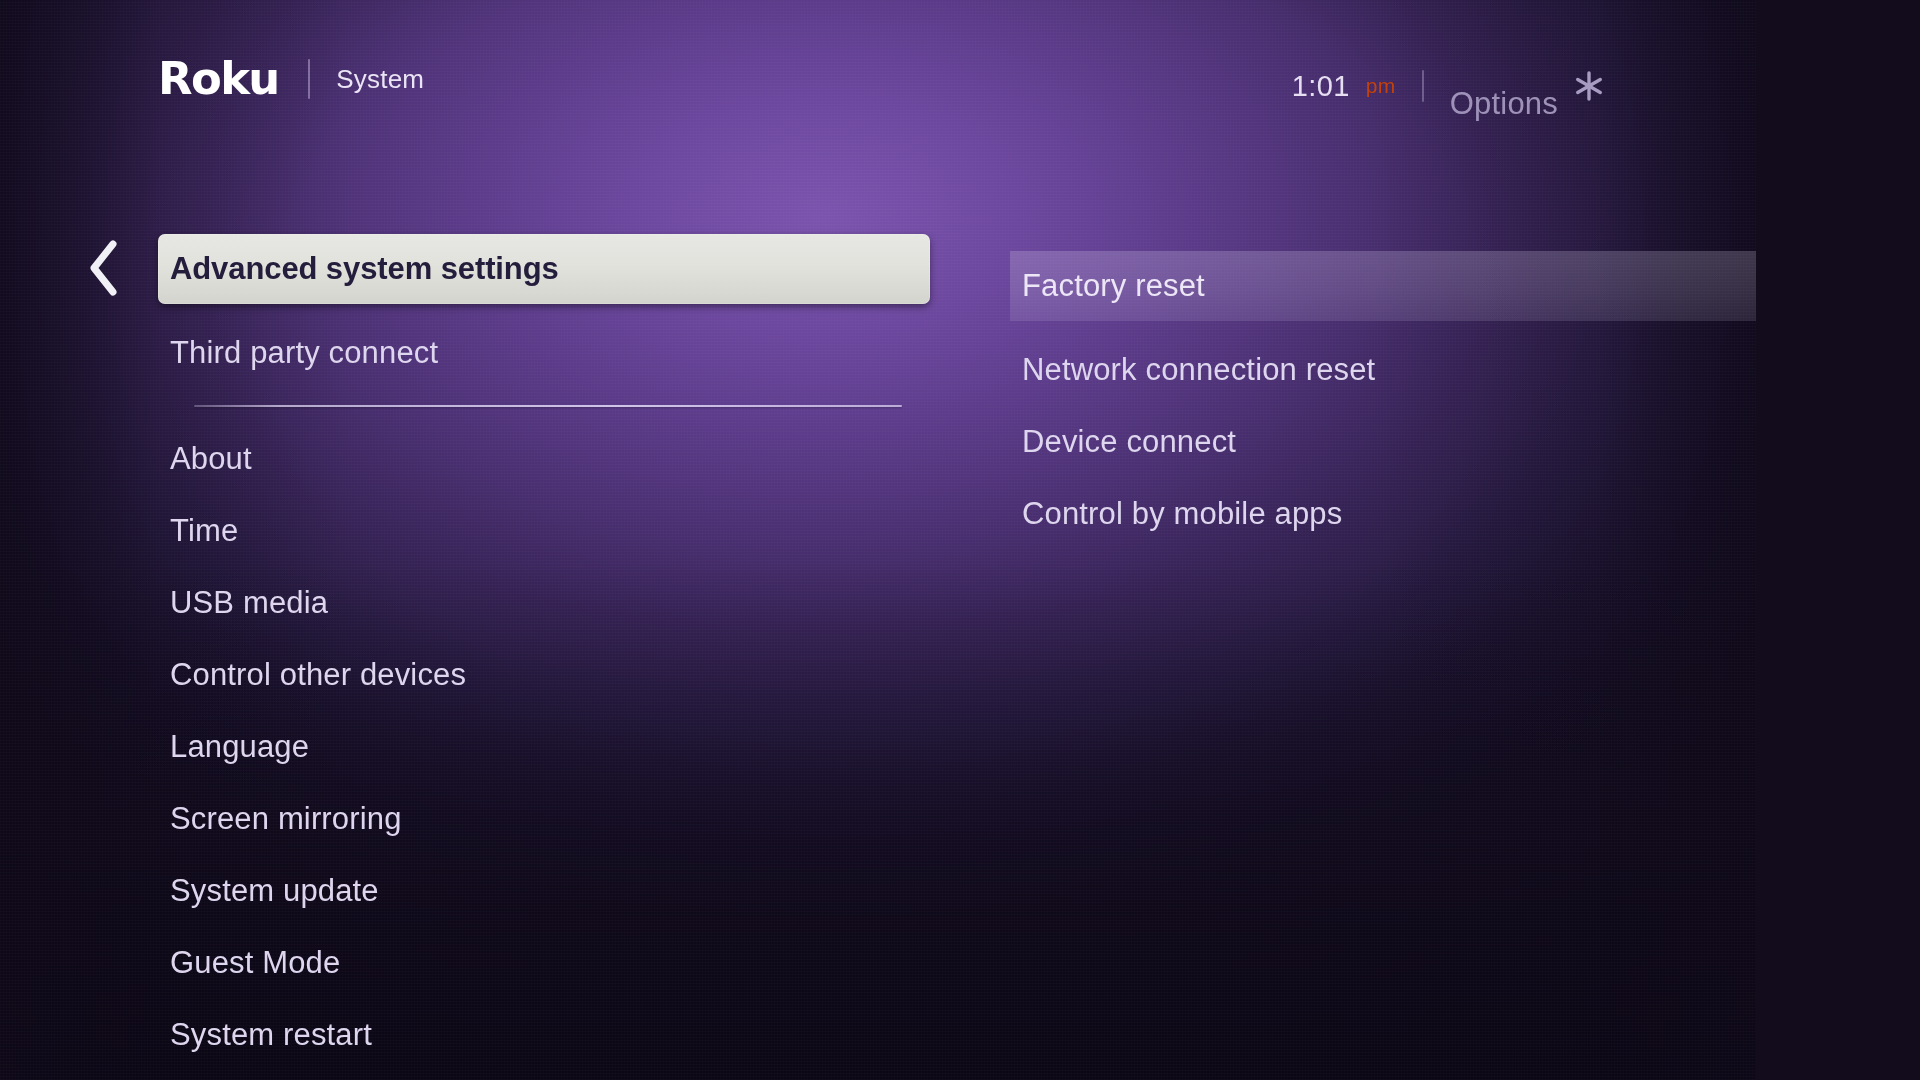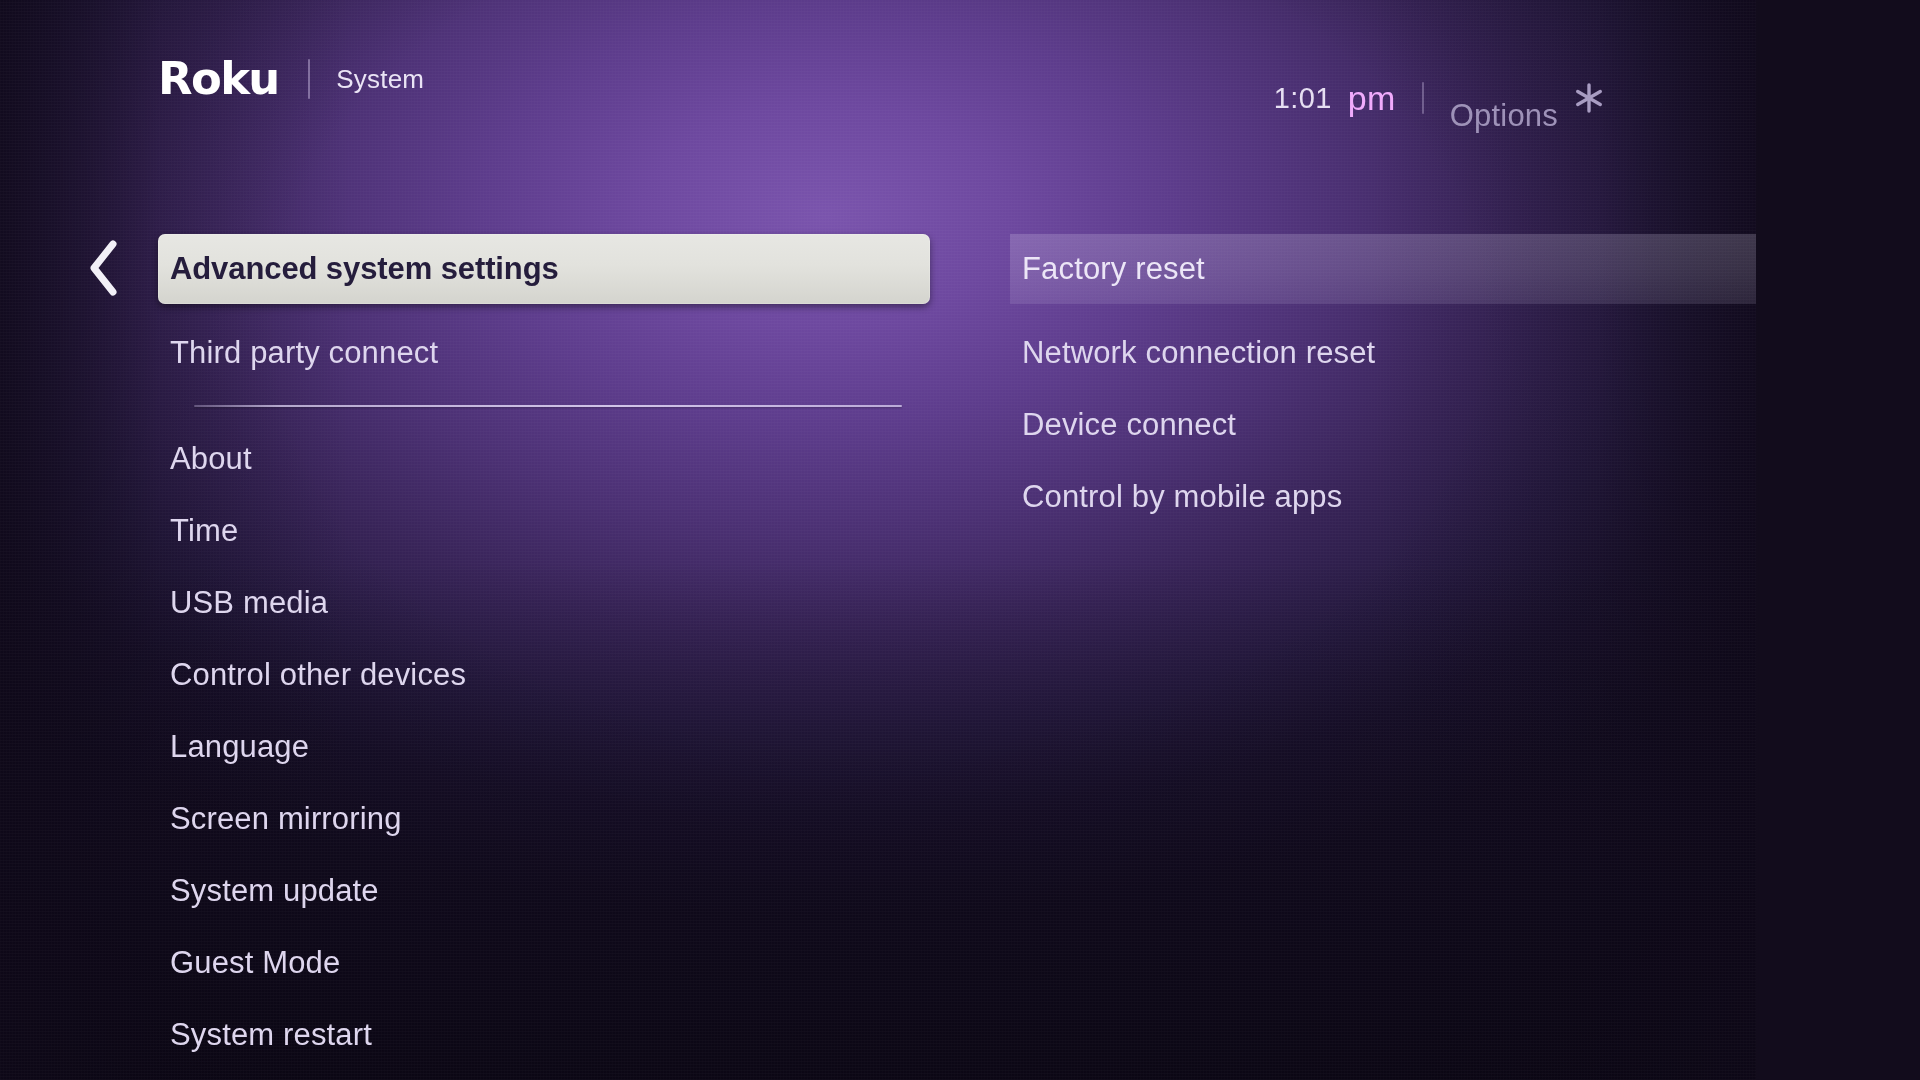--- a/index.html
+++ b/index.html
@@ -97,33 +97,33 @@
     font-size: 26px;
     font-weight: 400;
     color: #eae4f5;
     letter-spacing: 0.2px;
     line-height:1;
   }
 
   .hdr-right {
     position:absolute;
     right: 150px;
-    top: 62px;
+    top: 50px;
     display:flex;
     align-items:center;
   }
   .clock-time {
     font-size: 29px;
     color: #e6dff2;
     font-weight: 400;
     letter-spacing: .4px;
   }
   .clock-ampm {
-    font-size: 34px;
-    color: #f0abfc;
+    font-size: 21px;
+    color: #c2410c;
     font-weight: 400;
     margin-left: 16px;
     letter-spacing:.4px;
   }
   .hdr-divider-2 {
     width: 2px;
     height: 32px;
     background: rgba(196,184,220,0.38);
     margin: 0 26px;
     border-radius:1px;
@@ -182,20 +182,21 @@
   }
 
   
   .menu-row.active-dim {
     height: 70px;
     background: linear-gradient(to bottom,
         rgba(230,222,245,0.21) 0%,
         rgba(225,216,242,0.175) 55%,
         rgba(215,205,236,0.135) 100%);
     width: 748px;
+    margin-top: 17px;
   }
   .menu-row.active-dim .label { color: #ece6f7; }
 
   .row-spacer-sm { height: 13px; }
 
   .separator {
     height: 2px;
     width: 708px;
     margin: 16px 0 16px 36px;
     background: linear-gradient(to right,

